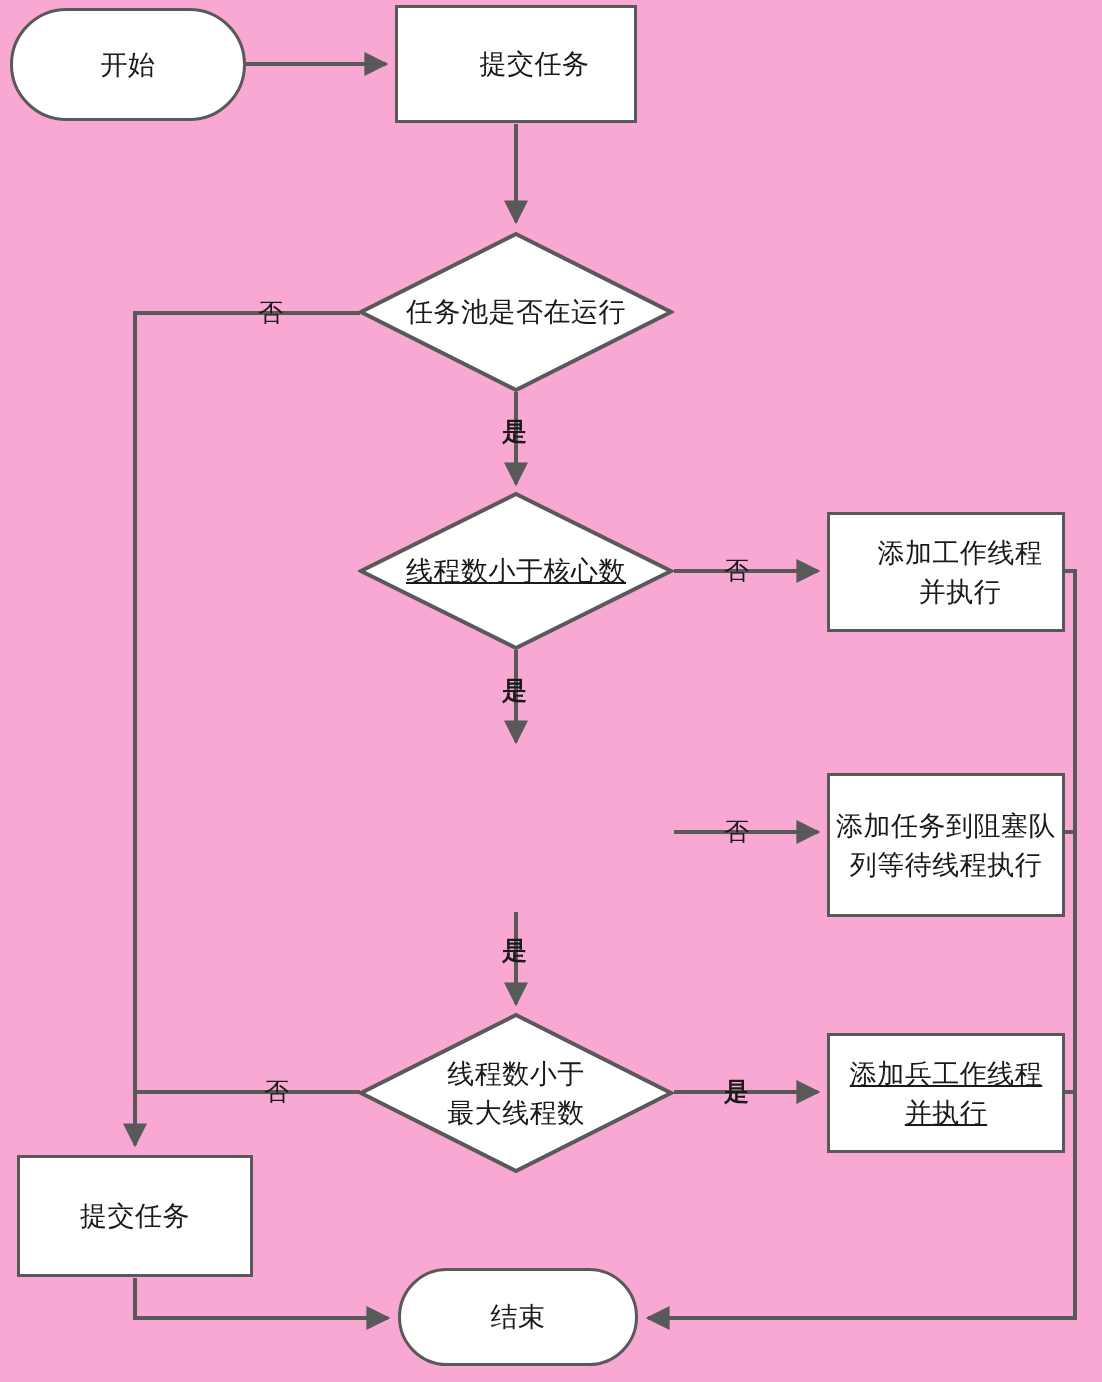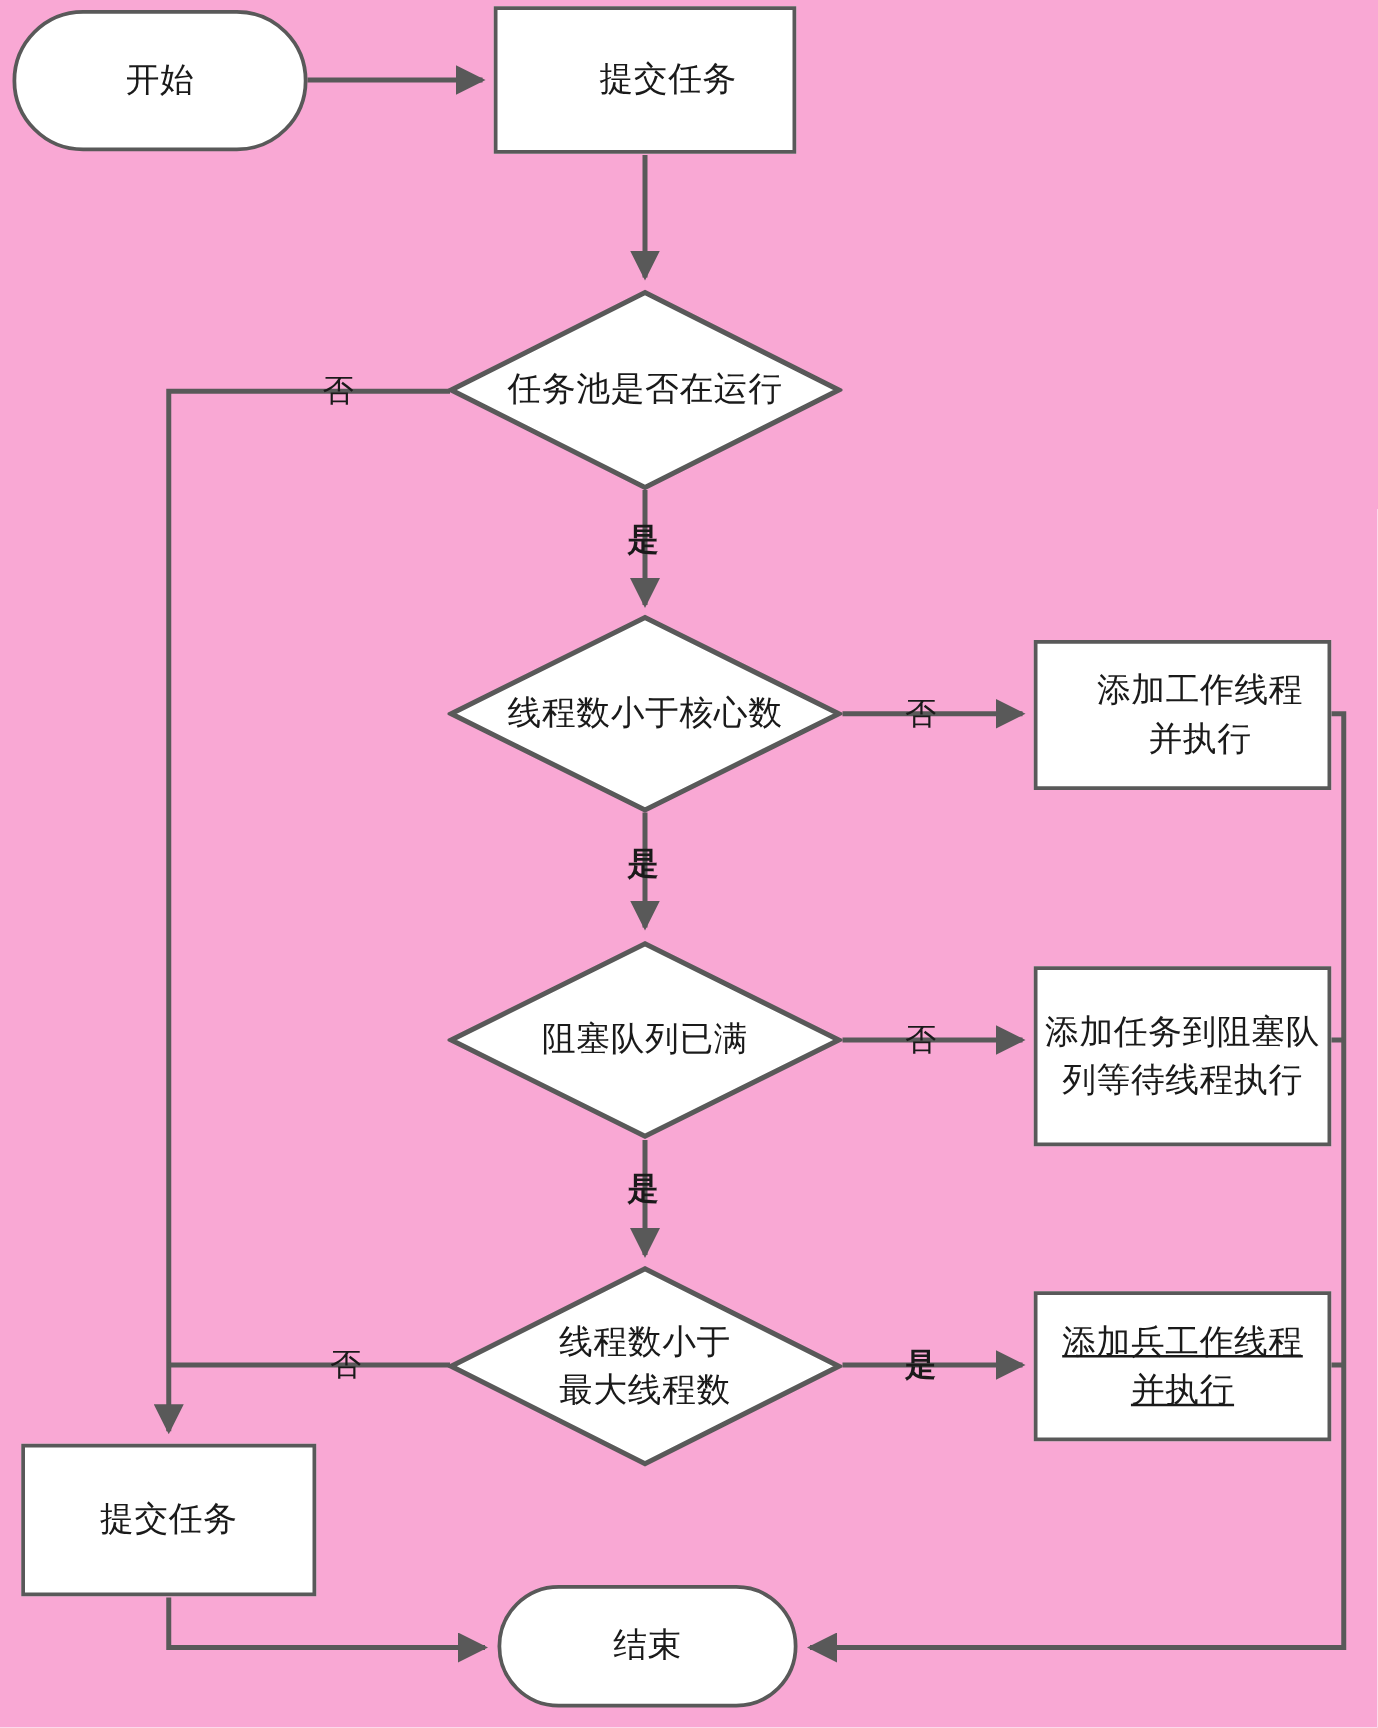--- a/index.html
+++ b/index.html
@@ -121,33 +121,27 @@
     <span>提交任务</span>
   </div>
 
   <div class="node decision" style="left:358px; top:231px; width:316px; height:162px;">
     <svg viewBox="0 0 316 162" preserveAspectRatio="none">
       <polygon points="158,3 313,81 158,159 3,81" fill="#ffffff" stroke="#595959" stroke-width="4"></polygon>
     </svg>
     <span class="dlabel">任务池是否在运行</span>
   </div>
 
-  <div class="node decision" style="left:358px; top:491px; width:316px; height:160px;">
+  <div class="node decision" style="left:358px; top:491px; width:316px; height:160px;text-decoration:underline;">
     <svg viewBox="0 0 316 160" preserveAspectRatio="none">
       <polygon points="158,3 313,80 158,157 3,80" fill="#ffffff" stroke="#595959" stroke-width="4"></polygon>
     </svg>
     <span class="dlabel">线程数小于核心数</span>
   </div>
 
-  <div class="node decision" style="left:358px; top:752px; width:316px; height:160px;">
-    <svg viewBox="0 0 316 160" preserveAspectRatio="none">
-      <polygon points="158,3 313,80 158,157 3,80" fill="#ffffff" stroke="#595959" stroke-width="4"></polygon>
-    </svg>
-    <span class="dlabel">阻塞队列已满</span>
-  </div>
 
   <div class="node decision" style="left:358px; top:1012px; width:316px; height:162px;">
     <svg viewBox="0 0 316 162" preserveAspectRatio="none">
       <polygon points="158,3 313,81 158,159 3,81" fill="#ffffff" stroke="#595959" stroke-width="4"></polygon>
     </svg>
     <span class="dlabel">
       <span>线程数小于</span><br>
       <span>最大线程数</span>
     </span>
   </div>

